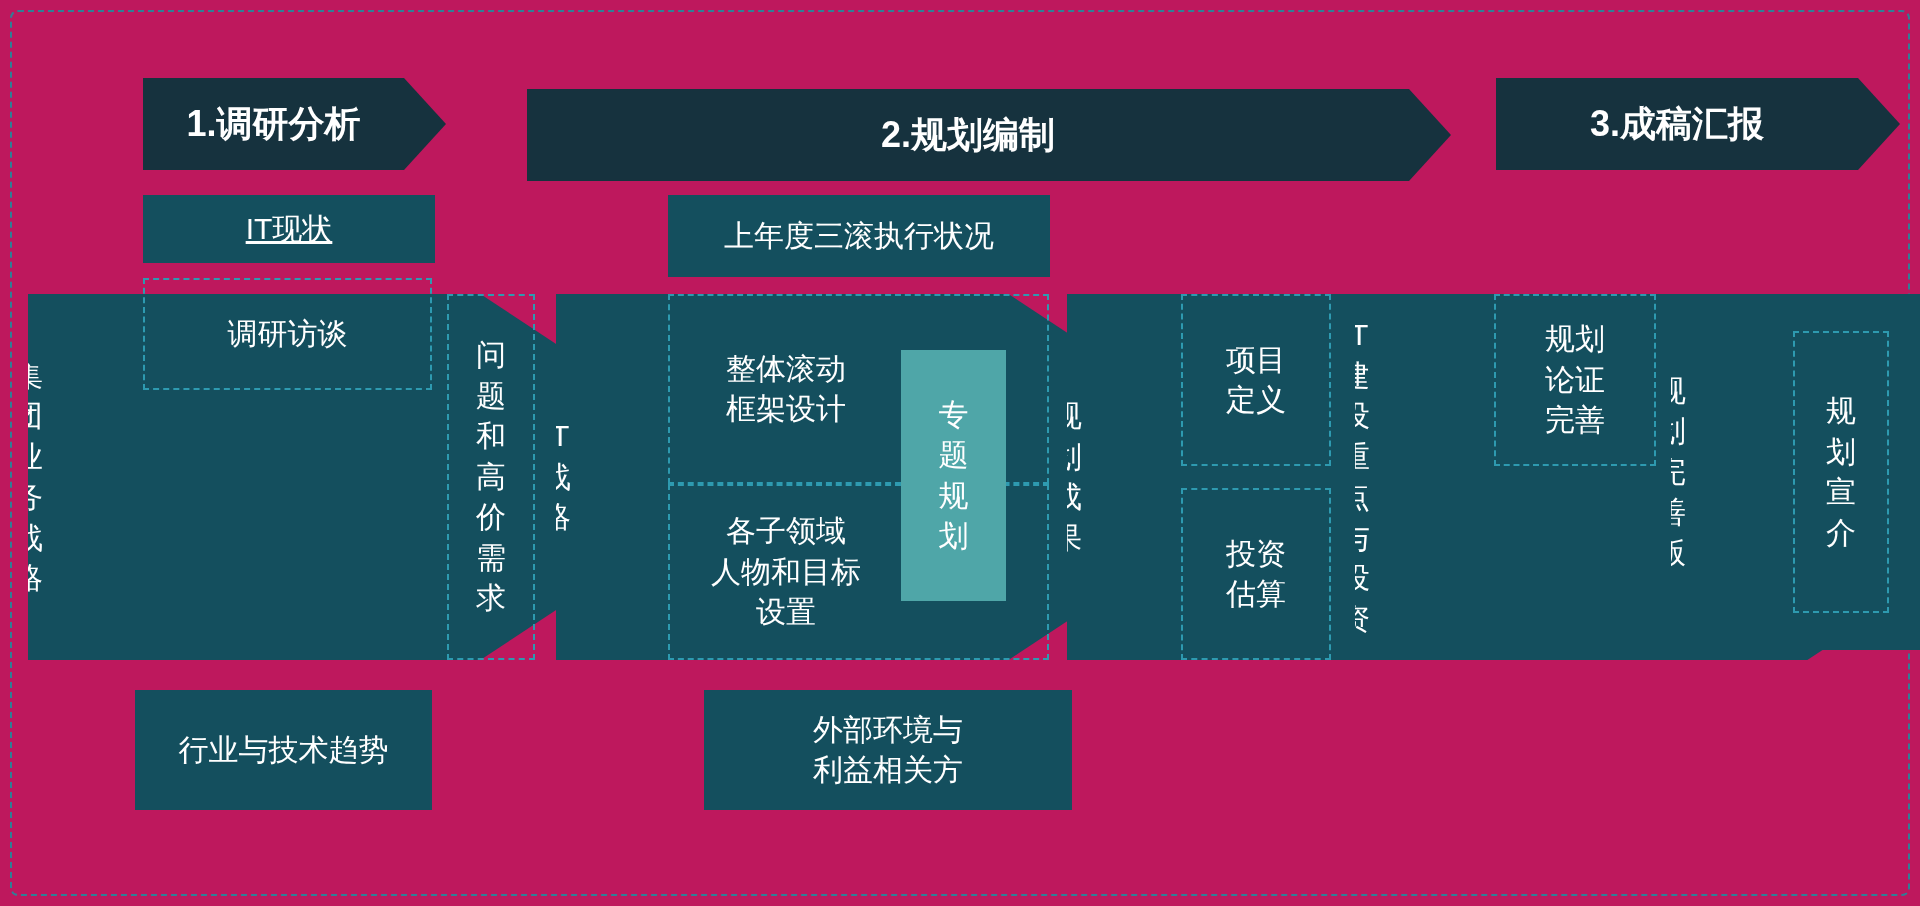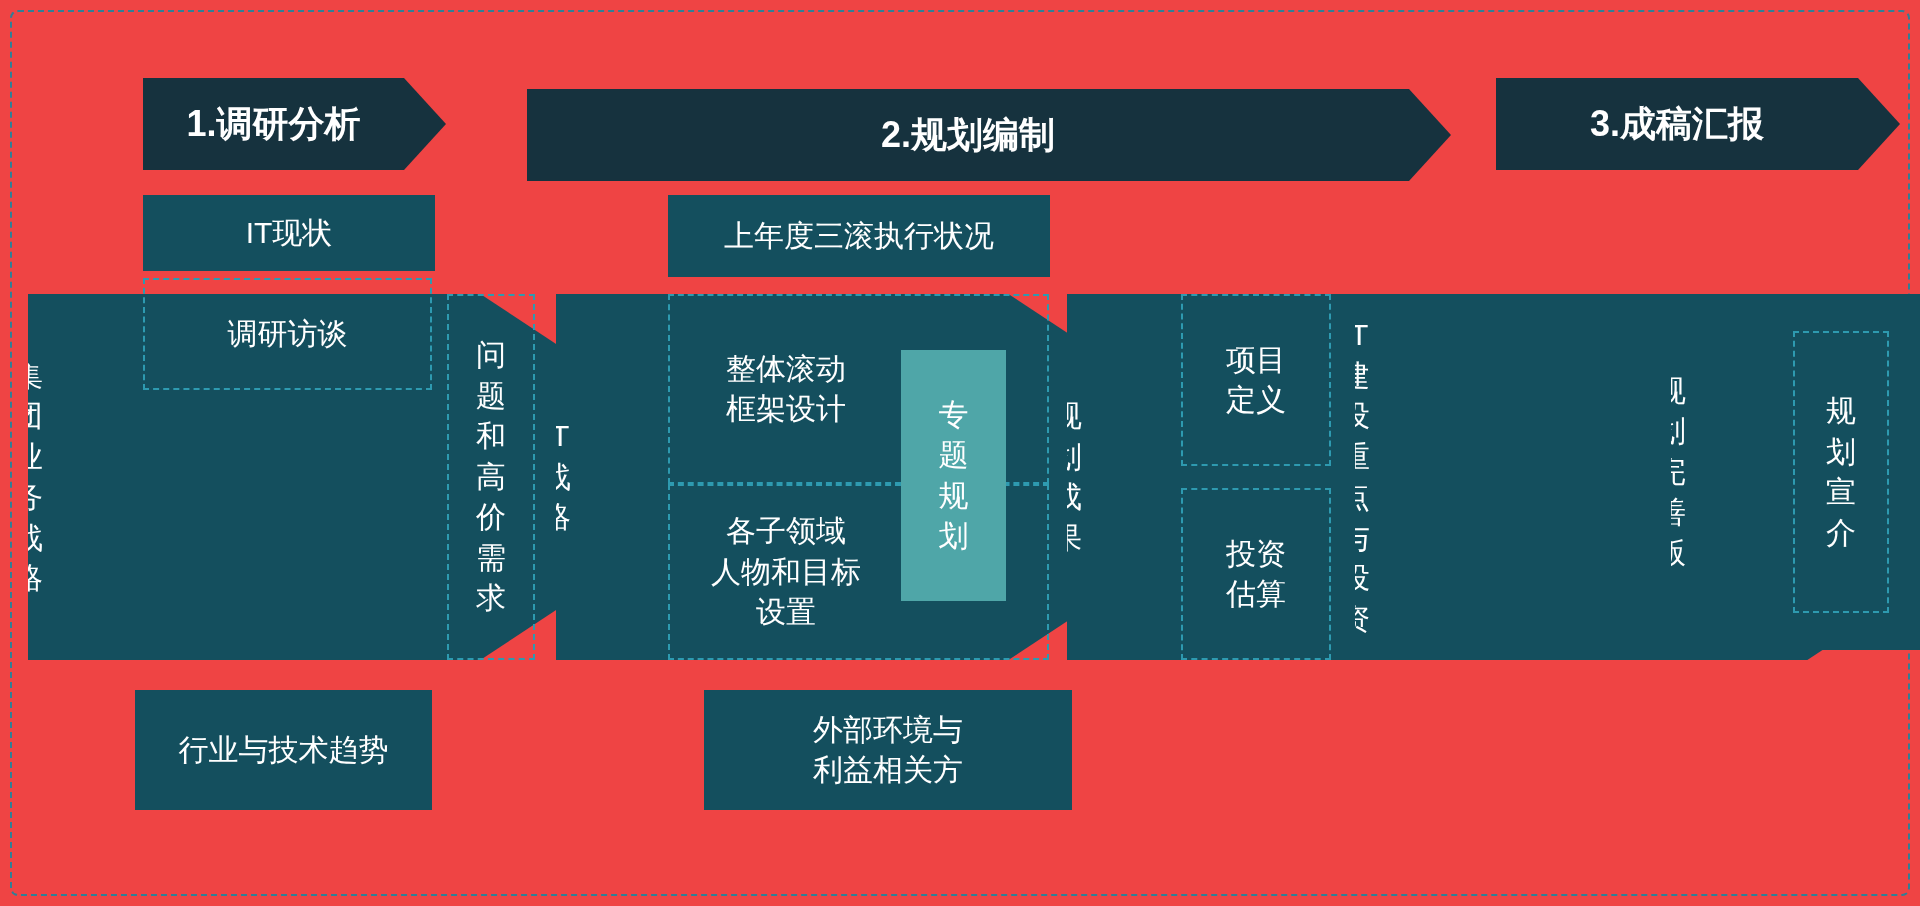--- a/index.html
+++ b/index.html
@@ -1,21 +1,21 @@
 <!DOCTYPE html>
 <html><head>
 <meta charset="utf-8">
 <style>
   * { margin:0; padding:0; box-sizing:border-box; }
   html,body { background:#121a24; }
   body { font-family:"Liberation Sans","DejaVu Sans",sans-serif; }
 
   .canvas {
     position:relative; width:1920px; height:906px;
-    background:#ef4444; overflow:hidden;
+    background:#be185d; overflow:hidden;
   }
   .frame {
     position:absolute; left:10px; top:10px; width:1900px; height:886px;
     border:2px dashed #2f7f96; border-radius:8px;
   }
 
   .node {
     position:absolute; display:flex; align-items:center; justify-content:center;
     text-align:center; color:#ffffff; white-space:pre-line;
     line-height:1.35; font-size:30px;
@@ -38,21 +38,21 @@
     padding-right:38%;
   }
 
   .highlight { background:#4fa6a8; z-index:5; }
 
   
   .banner1 { left:143px;  top:78px;  width:303px; height:92px; }
   .banner2 { left:527px;  top:78px;  width:924px; height:92px;margin-top:11px; }
   .banner3 { left:1496px; top:78px;  width:404px; height:92px; }
 
-  .it-status      { left:143px; top:195px; width:292px; height:76px; }
+  .it-status      { left:143px; top:195px; width:292px; height:68px;text-decoration:underline; }
   .last-year      { left:668px; top:195px; width:382px; height:82px; }
 
   .research-interview { left:143px; top:278px; width:289px; height:112px; }
   .strategy-interp    { left:143px; top:423px; width:289px; height:112px; }
   .tech-trend         { left:143px; top:549px; width:289px; height:111px; }
 
   .industry-trend { left:135px; top:690px; width:297px; height:120px; }
   .external-env   { left:668px; top:690px; width:368px; height:120px;margin-left:36px; }
 
   .group-strategy { left:28px;   top:294px; width:95px;  height:366px; }
@@ -131,20 +131,23 @@
 估算</div>
   <div class="node arrow-r it-construction">IT
 建
 设
 重
 点
 与
 投
 资</div>
 
+  <div class="node dashed plan-validation">规划
+论证
+完善</div>
 
   <div class="node arrow-r plan-final">规
 划
 完
 善
 版</div>
   <div class="node dashed plan-promo">规
 划
 宣
 介</div>

